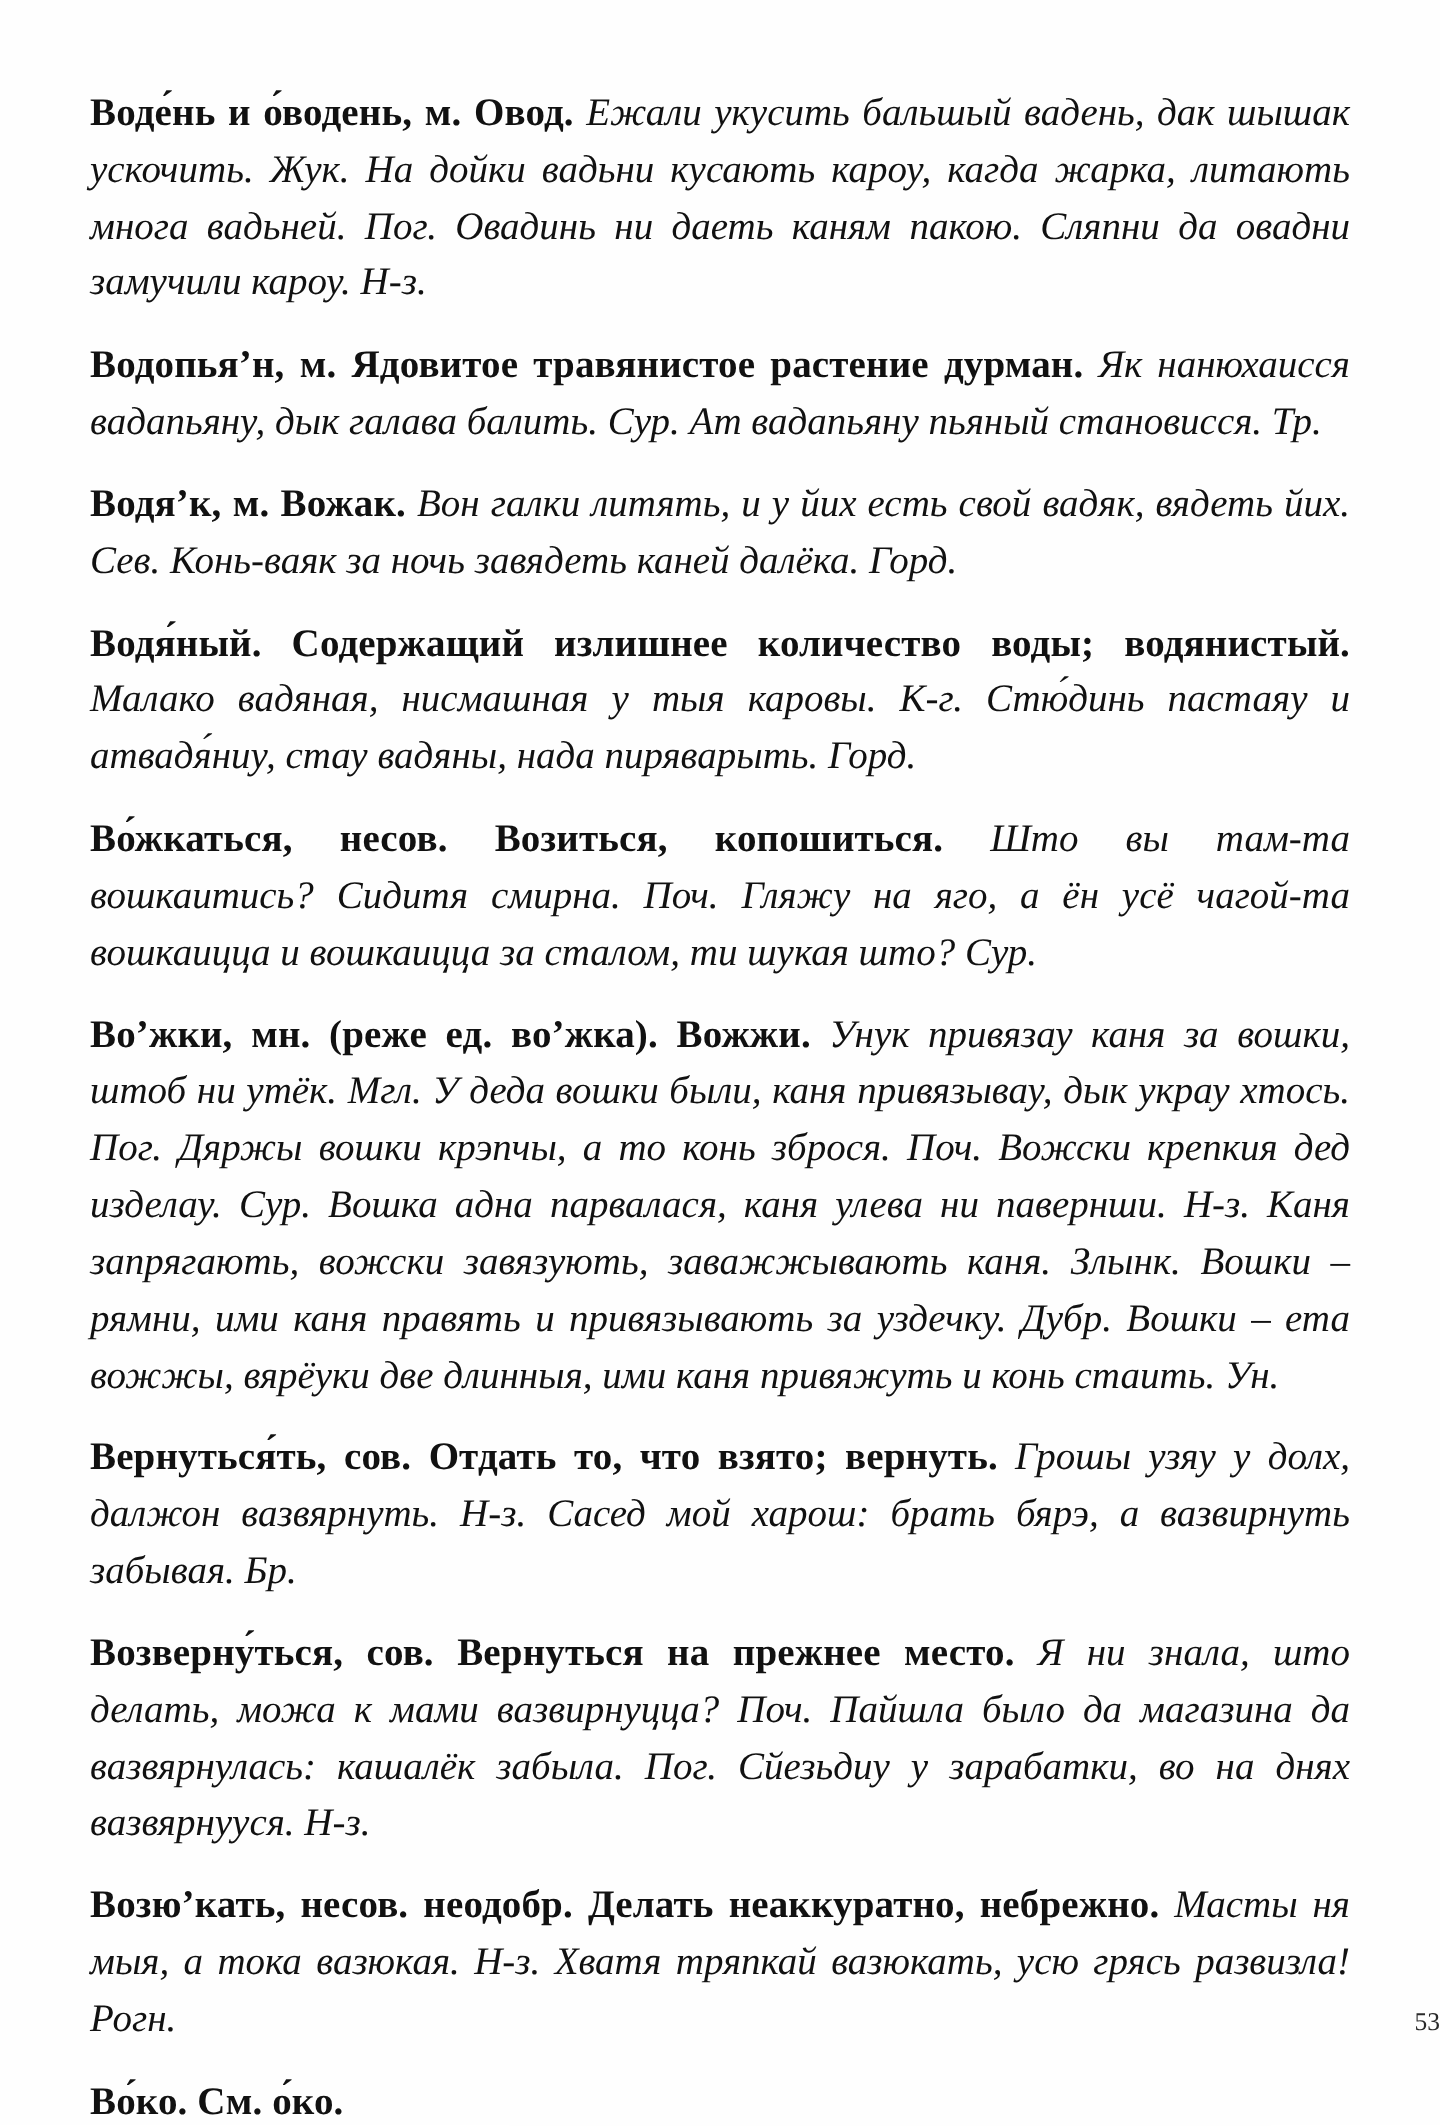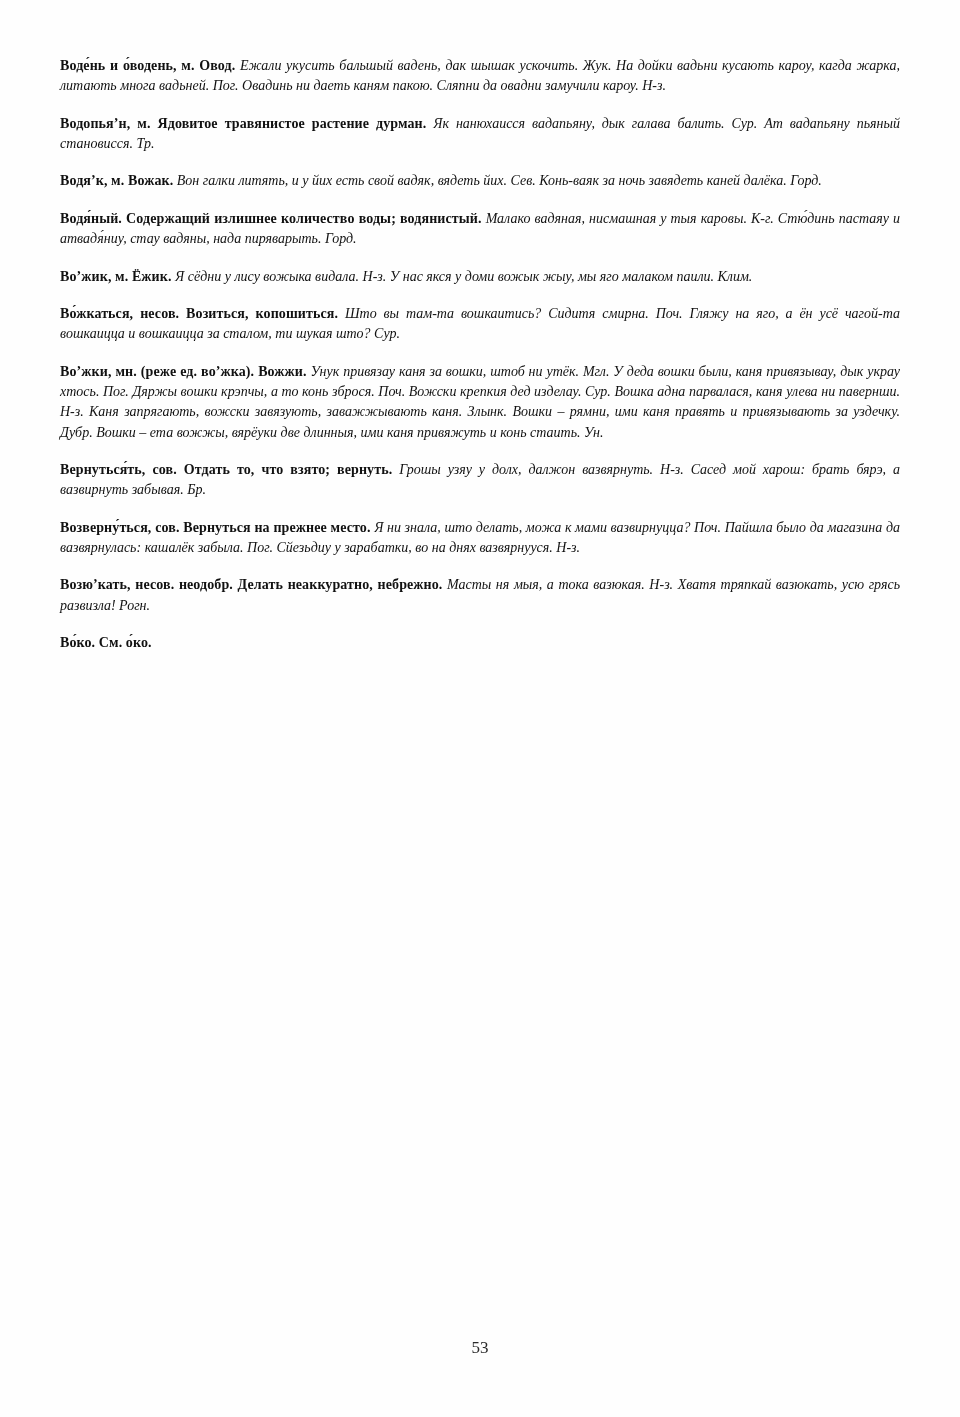--- a/index.html
+++ b/index.html
@@ -22,41 +22,41 @@
     background: #fefefe;
   }
   .textblock {
     position: absolute;
     left: 60px;
     top: 56px;
     width: 840px;
   }
   .entry {
     margin: 0 0 17px 0;
-    font-size: 14px;
+    font-size: 26px;
     line-height: 1.455;
     text-align: justify;
     text-justify: inter-word;
     hyphens: manual;
   }
   .entry:last-child { margin-bottom: 0; }
   .hw {
     font-weight: bold;
     font-style: normal;
     letter-spacing: 0.1px;
   }
   .ex {
     font-style: italic;
   }
   .pagenum {
     position: absolute;
     left: 0;
     right: 0;
     top: 1338px;
-    text-align: center;
+    text-align: right;
     font-size: 17px;
     font-family: "Liberation Serif", "DejaVu Serif", serif;
     color: #2a2a2a;
   }
 </style>
 </head>
 <body>
 
 <div class="page">
 
@@ -76,24 +76,20 @@
       <span class="hw">Водя’к, м. Вожак.</span>
       <span class="ex">Вон галки литять, и у йих есть свой вадяк, вядеть йих. Сев. Конь-ваяк за ночь завядеть каней далёка. Горд.</span>
     </p>
 
 
     <p class="entry">
       <span class="hw">Водя́ный. Содержащий излишнее количество воды; водянистый.</span>
       <span class="ex">Малако вадяная, нисмашная у тыя каровы. К-г. Стю́динь пастаяу и атвадя́ниу, стау вадяны, нада пиряварыть. Горд.</span>
     </p>
 
-    <p class="entry">
-      <span class="hw">Во’жик, м. Ёжик.</span>
-      <span class="ex">Я сёдни у лису вожыка видала. Н-з. У нас якся у доми вожык жыу, мы яго малаком паили. Клим.</span>
-    </p>
 
     <p class="entry">
       <span class="hw">Во́жкаться, несов. Возиться, копошиться.</span>
       <span class="ex">Што вы там-та вошкаитись? Сидитя смирна. Поч. Гляжу на яго, а ён усё чагой-та вошкаицца и вошкаицца за сталом, ти шукая што? Сур.</span>
     </p>
 
     <p class="entry">
       <span class="hw">Во’жки, мн. (реже ед. во’жка). Вожжи.</span>
       <span class="ex">Унук привязау каня за вошки, штоб ни утёк. Мгл. У деда вошки были, каня привязывау, дык украу хтось. Пог. Дяржы вошки крэпчы, а то конь зброся. Поч. Вожски крепкия дед изделау. Сур. Вошка адна парвалася, каня улева ни павернши. Н-з. Каня запрягають, вожски завязують, заважжывають каня. Злынк. Вошки – рямни, ими каня правять и привязывають за уздечку. Дубр. Вошки – ета вожжы, вярёуки две длинныя, ими каня привяжуть и конь стаить. Ун.</span>
     </p>

